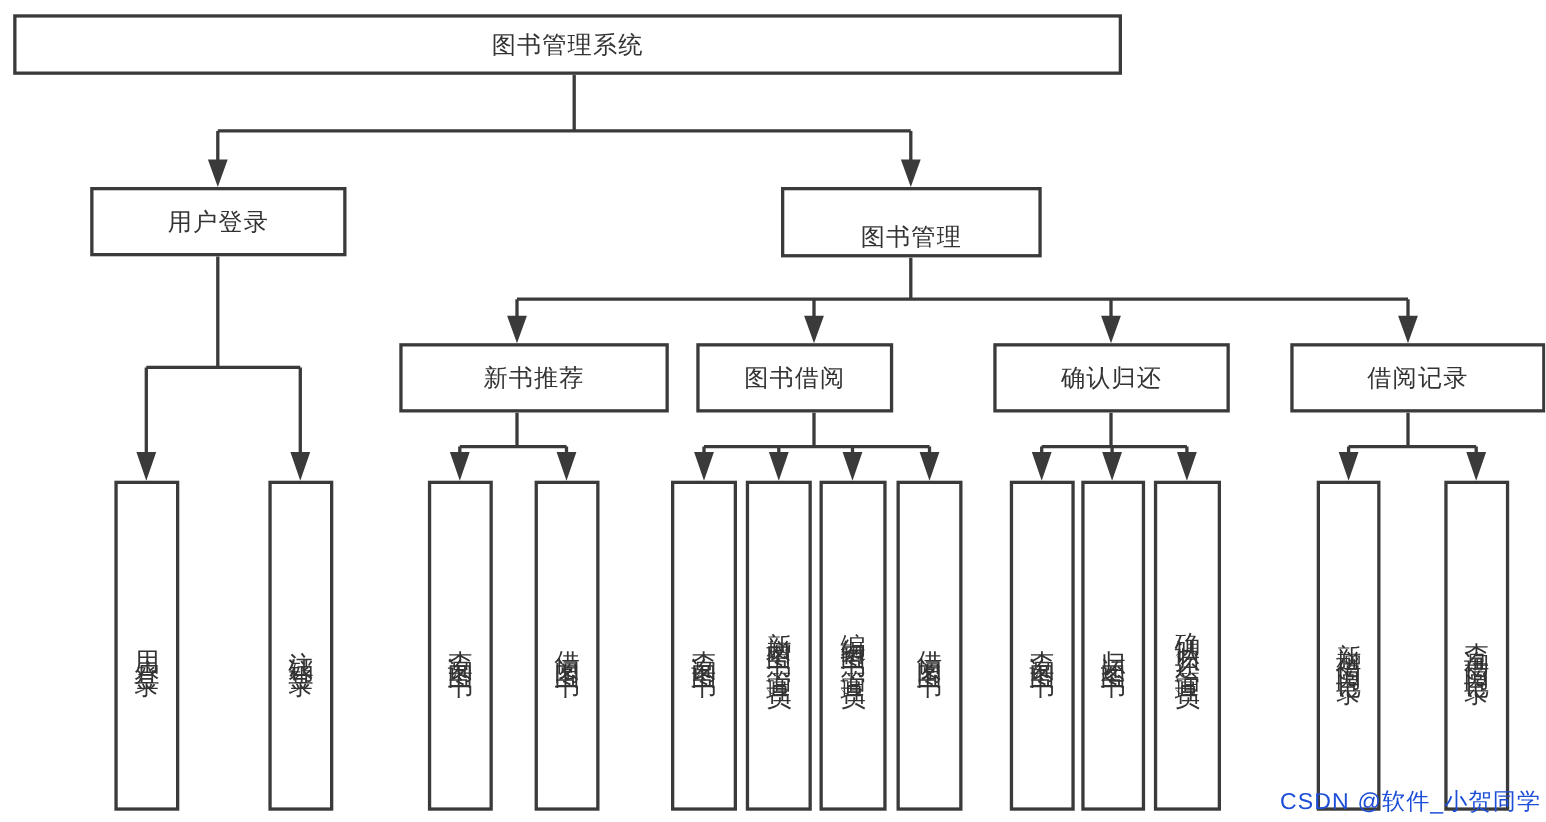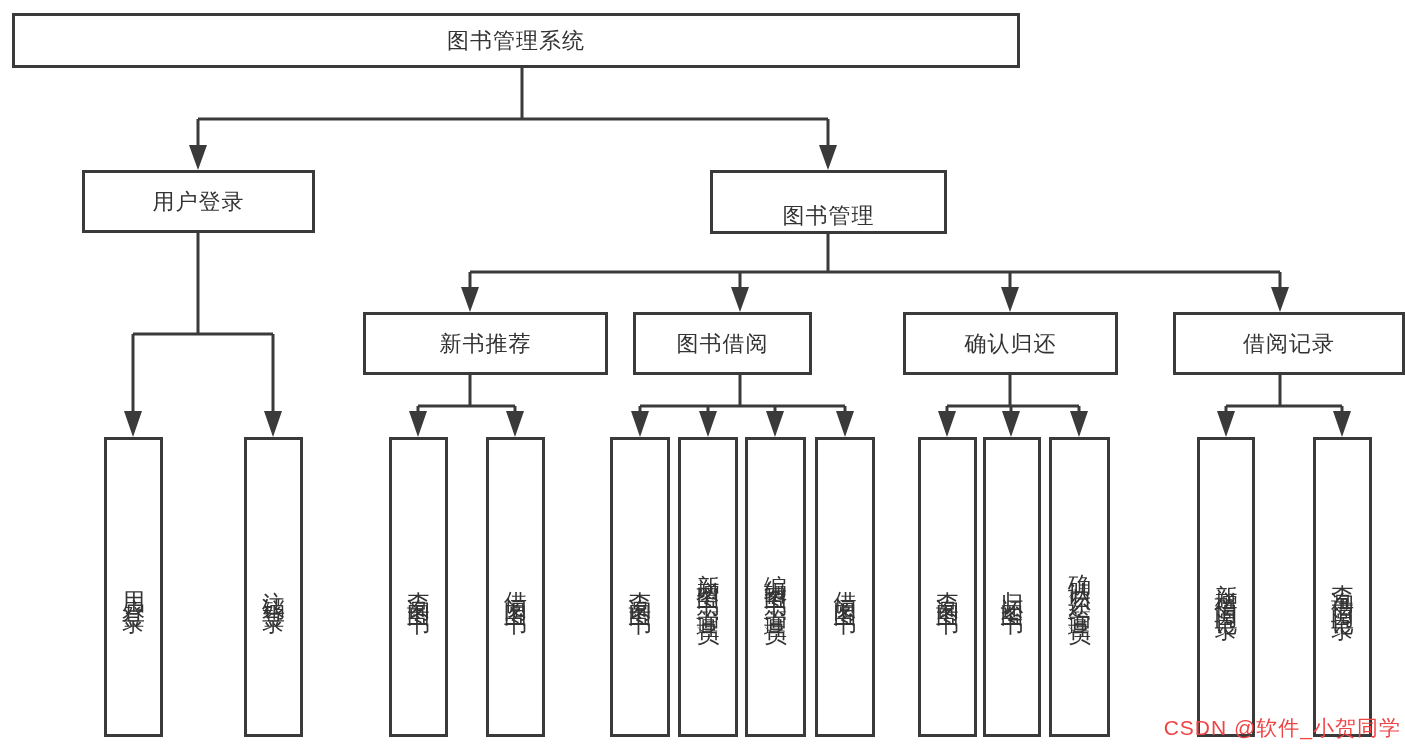--- a/index.html
+++ b/index.html
@@ -46,21 +46,21 @@
     text-orientation: mixed;
     letter-spacing: 7px;
     line-height: 1;
     white-space: nowrap;
   }
   #watermark {
     position: absolute;
     right: 4px;
     bottom: 5px;
     font-size: 21px;
-    color: #ef4444;
+    color: #1d4ed8;
     z-index: 3;
     letter-spacing: 1px;
   }
 </style>
 </head>
 <body>
 
 <div id="stage">
 
   <svg id="wires" viewBox="0 0 1405 747" xmlns="http://www.w3.org/2000/svg">

